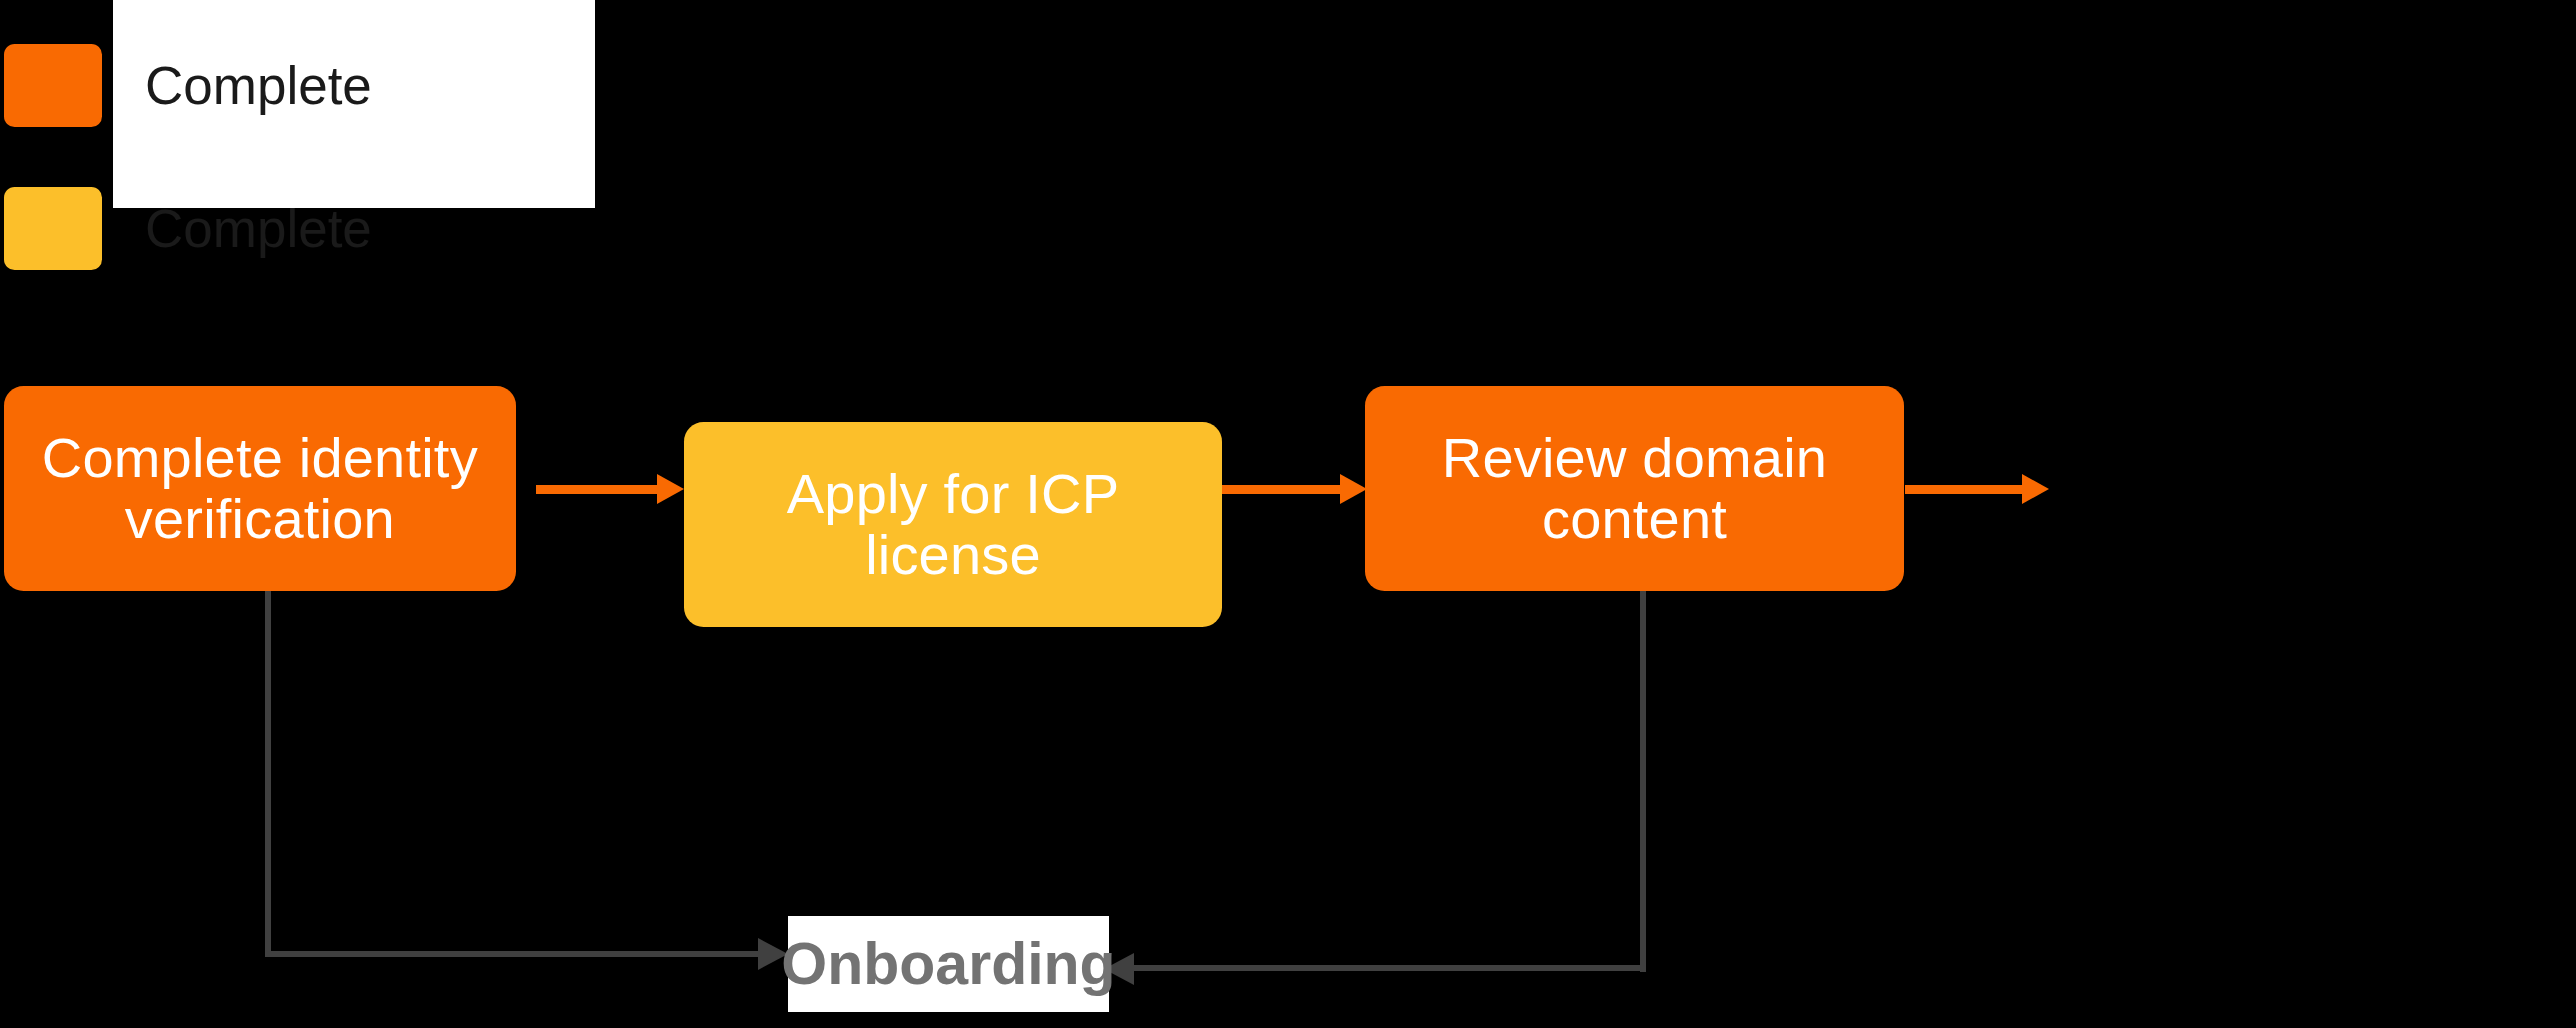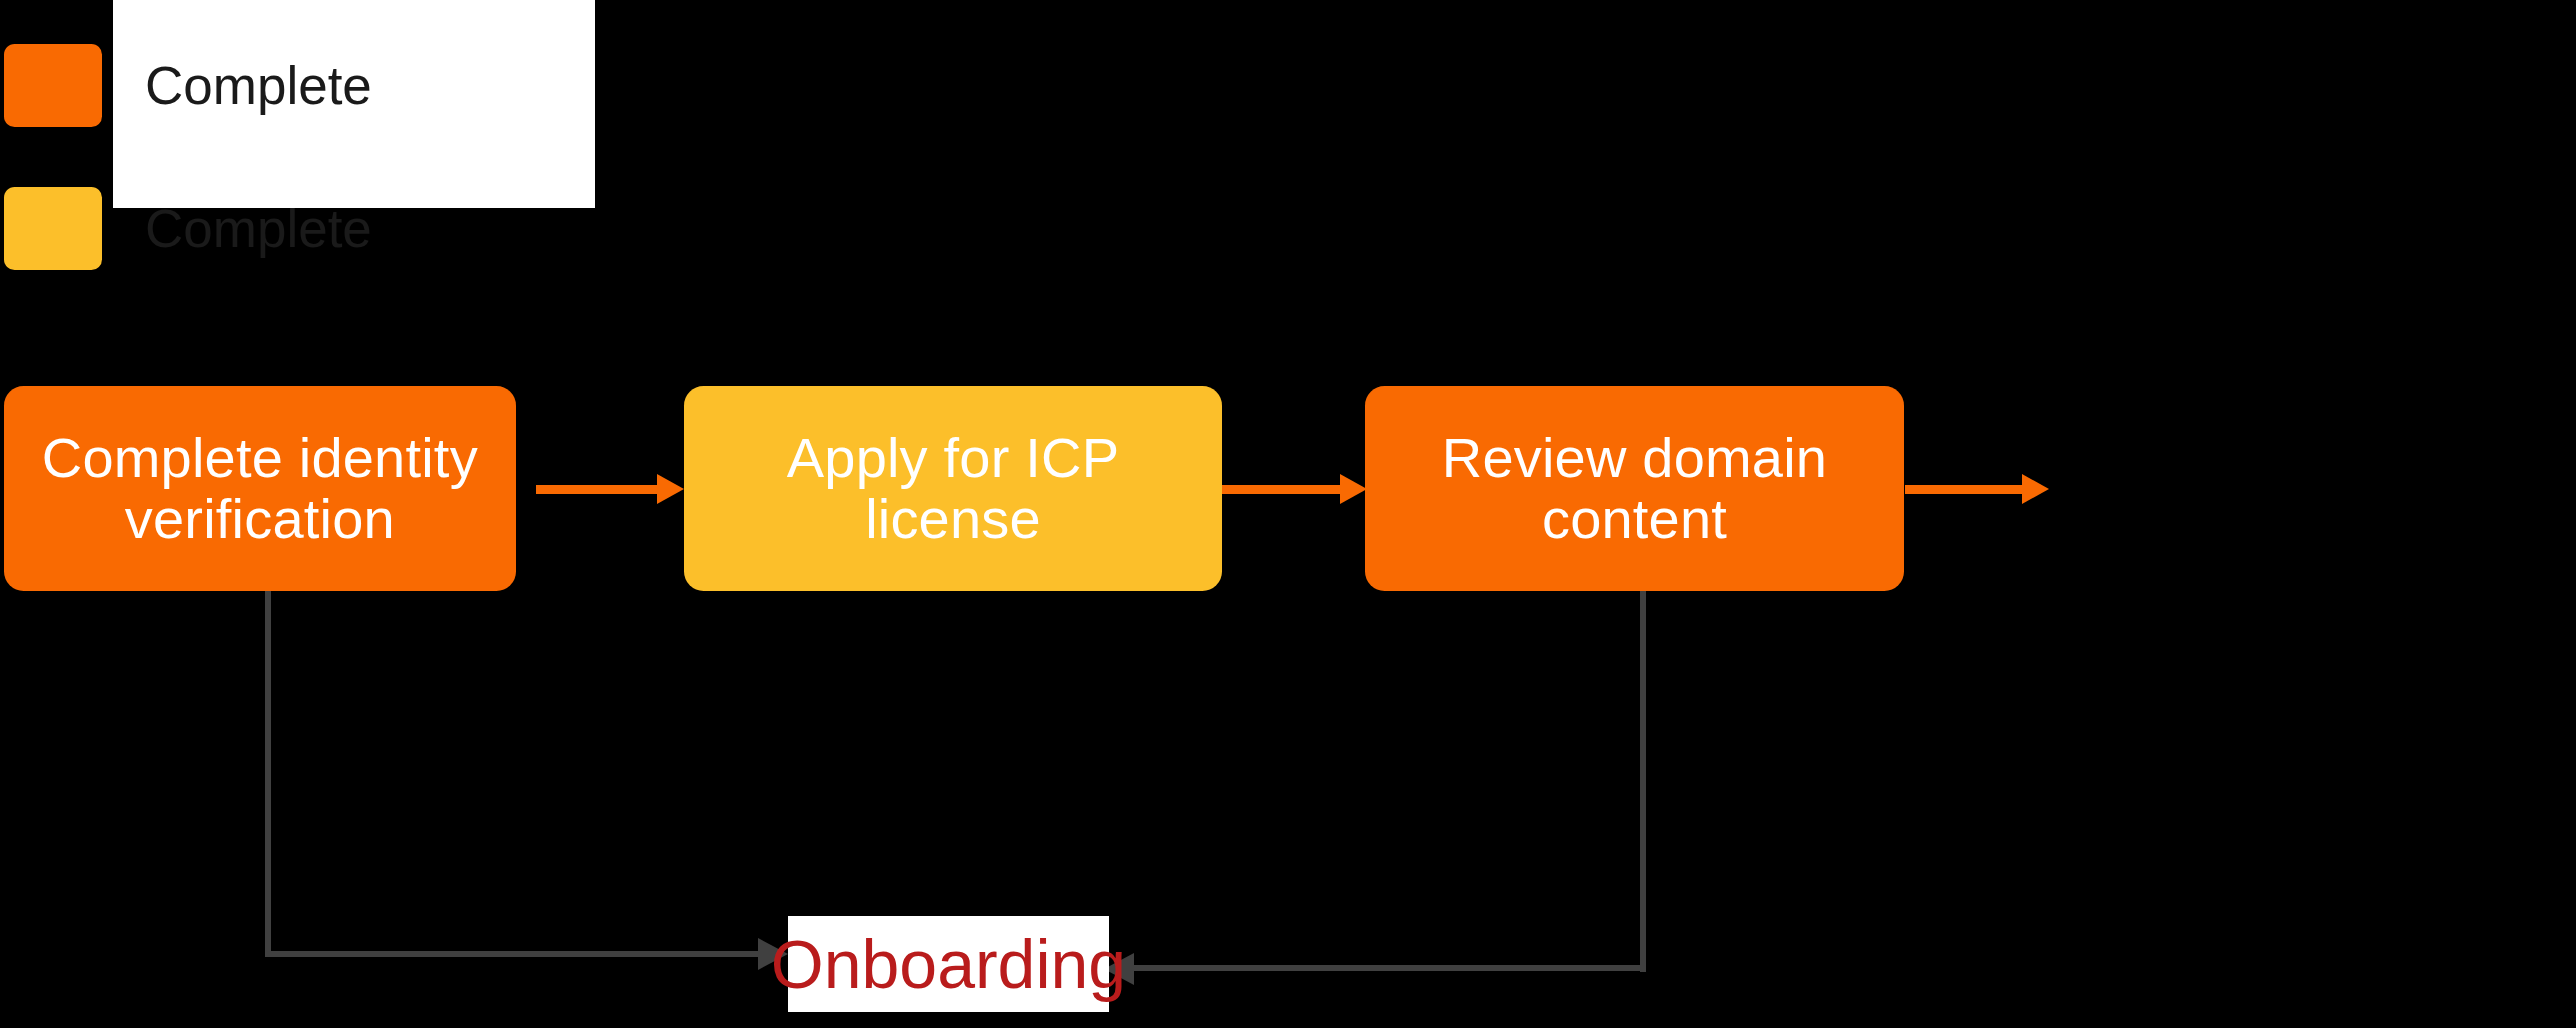--- a/index.html
+++ b/index.html
@@ -60,21 +60,21 @@
     padding: 0 19.6px;
   }
   .flow-box-label {
     color: #ffffff;
     font-size: 56px;
     line-height: 1.08;
     font-weight: 400;
     letter-spacing: 0.2px;
   }
   #flow-box-0 { left: 3.8px;    width: 512px; background: #F96A02; align-items: center; }
-  #flow-box-1 { left: 684px;  width: 538px; background: #FCBF2A; }
+  #flow-box-1 { left: 684px;  width: 538px; background: #FCBF2A; margin-top: 36px; }
   #flow-box-2 { left: 1365px; width: 539px; background: #F96A02; }
   #flow-box-3 { left: 2046px; width: 529px; background: #F96A02; }
 
   
   .arrow-h {
     position: absolute;
     height: 36px;
     top: 471px;
   }
   .arrow-h .shaft {
@@ -105,24 +105,25 @@
     left: 788px;
     top: 916px;
     width: 321px;
     height: 96px;
     background: #ffffff;
     display: flex;
     align-items: center;
     justify-content: center;
   }
   #onboarding-label {
-    color: #b91c1c;
-    font-size: 68px;
+    color: #737373;
+    font-size: 59px;
     line-height: 51px;
     white-space: nowrap;
+    font-weight: bold;
   }
 
   
   .gray-seg {
     position: absolute;
     background: #404040;
   }
   
   #elbow-left-vertical   { left: 265px;  top: 591px;  width: 6px;  height: 366px; }
   #elbow-left-horizontal { left: 265px;  top: 951px; width: 500px; height: 6px; }

